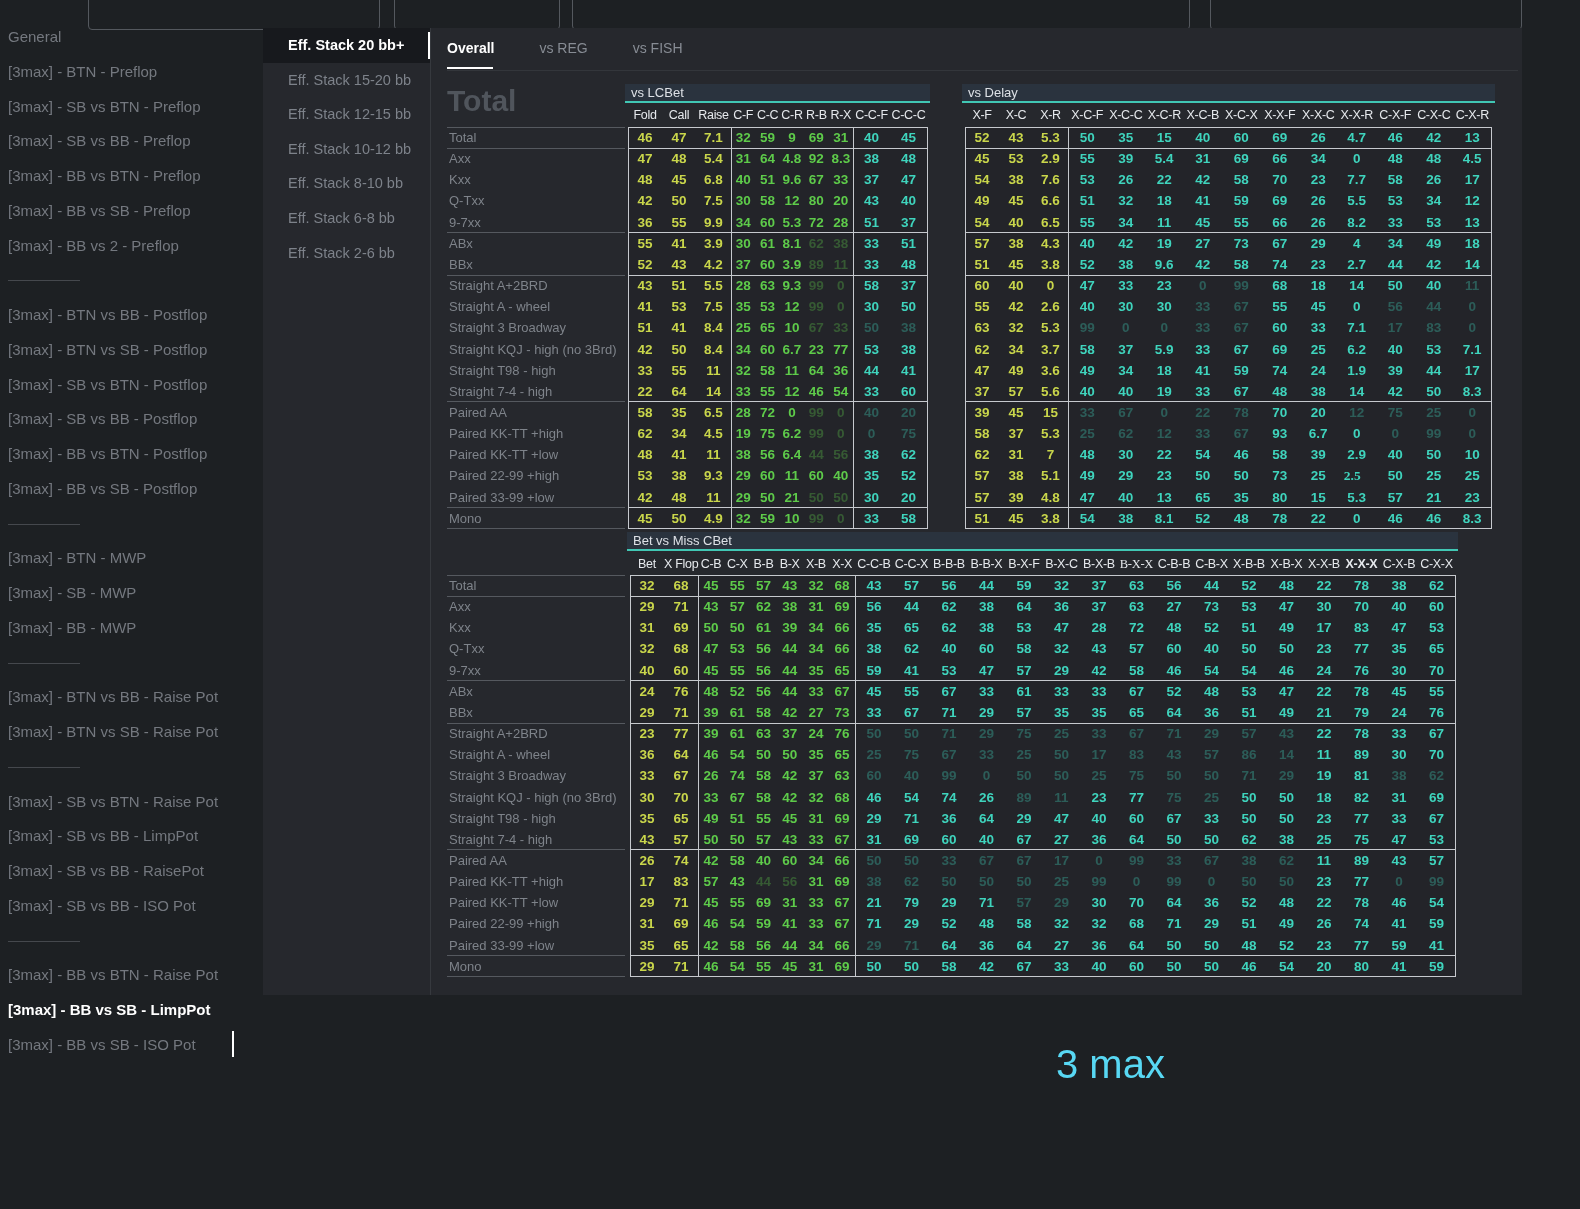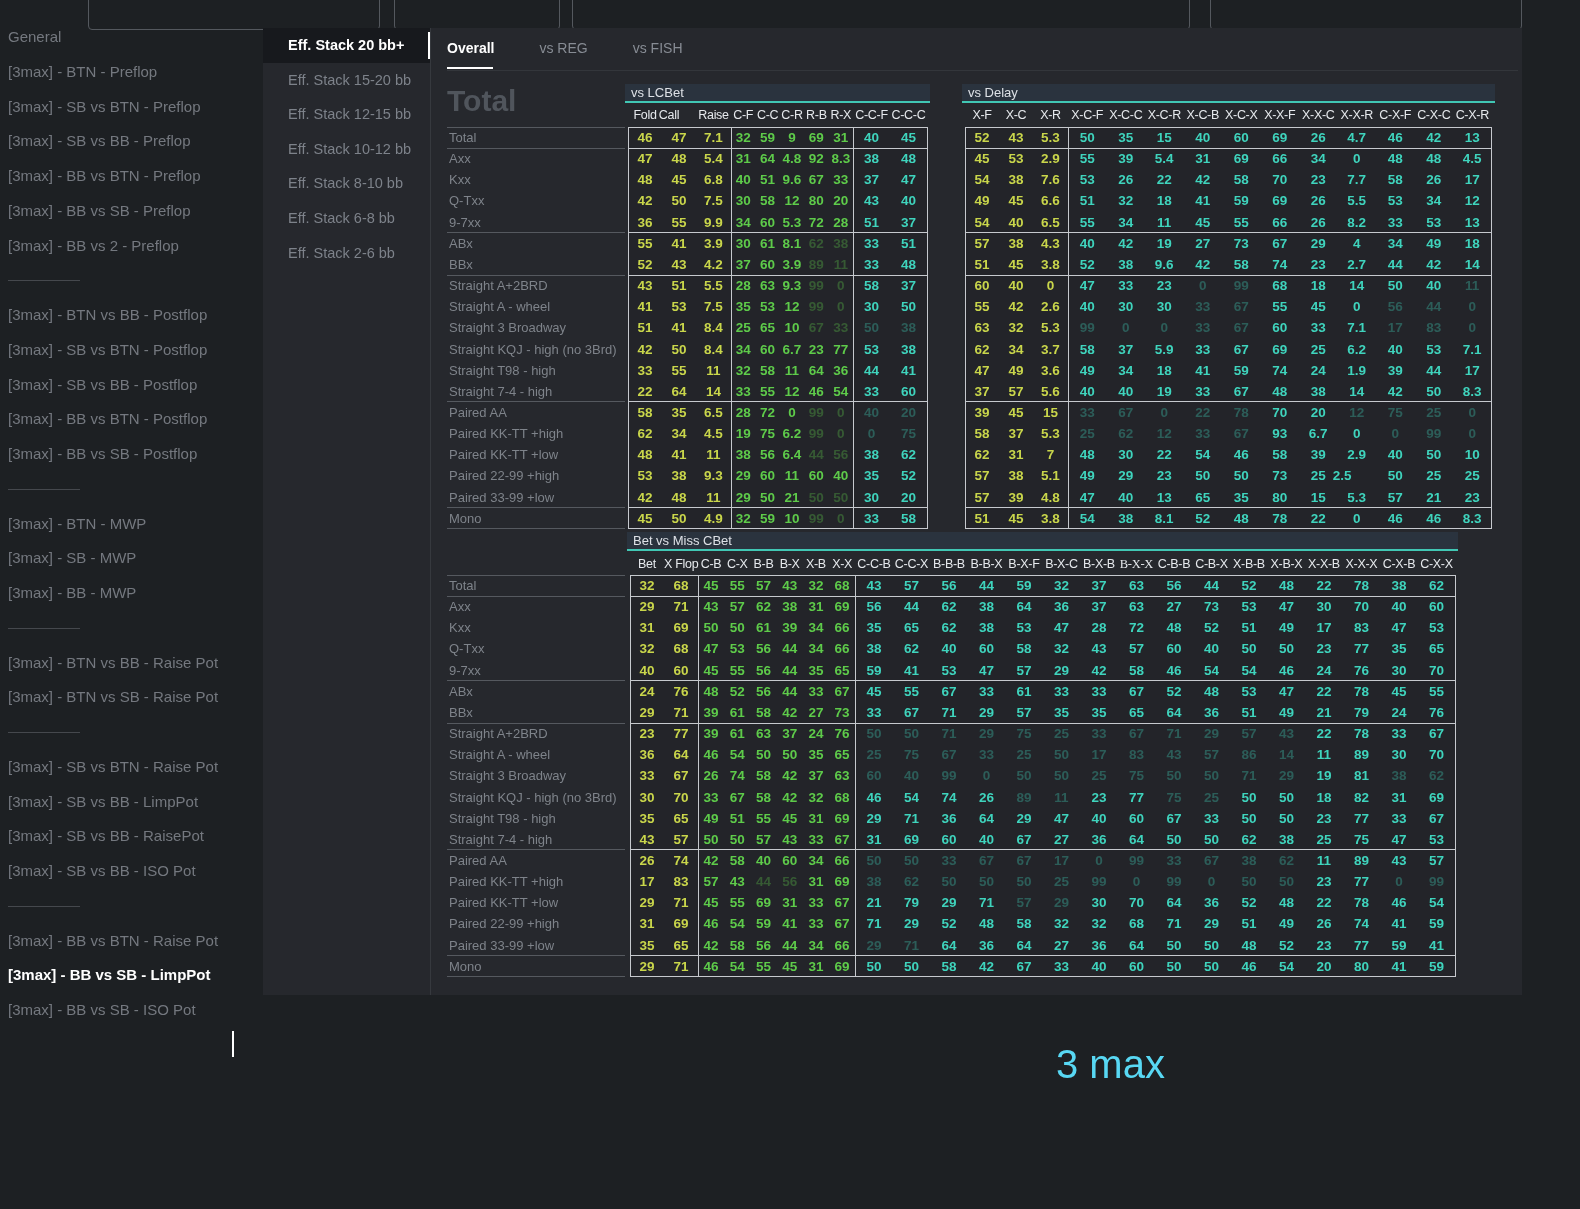--- a/index.html
+++ b/index.html
@@ -60,20 +60,21 @@
 <div id="sidebar">
     <div class="sb-item">General</div>
     <div class="sb-item">[3max] - BTN - Preflop</div>
     <div class="sb-item">[3max] - SB vs BTN - Preflop</div>
     <div class="sb-item">[3max] - SB vs BB - Preflop</div>
     <div class="sb-item">[3max] - BB vs BTN - Preflop</div>
     <div class="sb-item">[3max] - BB vs SB - Preflop</div>
     <div class="sb-item">[3max] - BB vs 2 - Preflop</div>
     <div class="sb-div"></div>
     <div class="sb-item">[3max] - BTN vs BB - Postflop</div>
+    <div class="sb-item">[3max] - BTN vs SB - Postflop</div>
     <div class="sb-item">[3max] - SB vs BTN - Postflop</div>
     <div class="sb-item">[3max] - SB vs BB - Postflop</div>
     <div class="sb-item">[3max] - BB vs BTN - Postflop</div>
     <div class="sb-item">[3max] - BB vs SB - Postflop</div>
     <div class="sb-div"></div>
     <div class="sb-item">[3max] - BTN - MWP</div>
     <div class="sb-item">[3max] - SB - MWP</div>
     <div class="sb-item">[3max] - BB - MWP</div>
     <div class="sb-div"></div>
     <div class="sb-item">[3max] - BTN vs BB - Raise Pot</div>
@@ -136,21 +137,21 @@
       <div class="hline" style="left: 0px; width: 100%; height: 1px; top: 20.65px;"></div>
       <div class="hline" style="left: 0px; width: 100%; height: 1px; top: 105.25px;"></div>
       <div class="hline" style="left: 0px; width: 100%; height: 1px; top: 147.55px;"></div>
       <div class="hline" style="left: 0px; width: 100%; height: 1px; top: 274.45px;"></div>
       <div class="hline" style="left: 0px; width: 100%; height: 1px; top: 380.2px;"></div>
       <div class="hline" style="left: 0px; width: 100%; height: 1px; top: 401.35px;"></div>
     </div>
     <div class="band" style="left: 625px; top: 84px; width: 299px;">vs LCBet</div>
     <div class="colhead" style="left: 628px; top: 104px; width: 299px;">
       <span style="left: 0px; width: 34px;">Fold</span>
-      <span style="left: 24px; width: 34px;">Call</span>
+      <span style="left: 34px; width: 34px;">Call</span>
       <span style="left: 68px; width: 35px;">Raise</span>
       <span style="left: 103px; width: 24.4px;">C-F</span>
       <span style="left: 127.4px; width: 24.4px;">C-C</span>
       <span style="left: 151.8px; width: 24.4px;">C-R</span>
       <span style="left: 176.2px; width: 24.4px;">R-B</span>
       <span style="left: 200.6px; width: 24.4px;">R-X</span>
       <span style="left: 225px; width: 37px;">C-C-F</span>
       <span style="left: 262px; width: 37px;">C-C-C</span>
     </div>
     <div class="grid" style="left: 628px; top: 127px; width: 299px; height: 401.85px;">
@@ -601,21 +602,21 @@
       <span class="num y" style="left: 0px; width: 34px; top: 338.4px; height: 21.15px; line-height: 21.15px;">57</span>
       <span class="num y" style="left: 34px; width: 34px; top: 338.4px; height: 21.15px; line-height: 21.15px;">38</span>
       <span class="num y" style="left: 68px; width: 35px; top: 338.4px; height: 21.15px; line-height: 21.15px;">5.1</span>
       <span class="num t" style="left: 103px; width: 38.5px; top: 338.4px; height: 21.15px; line-height: 21.15px;">49</span>
       <span class="num t" style="left: 141.5px; width: 38.5px; top: 338.4px; height: 21.15px; line-height: 21.15px;">29</span>
       <span class="num t" style="left: 180px; width: 38.5px; top: 338.4px; height: 21.15px; line-height: 21.15px;">23</span>
       <span class="num t" style="left: 218.5px; width: 38.5px; top: 338.4px; height: 21.15px; line-height: 21.15px;">50</span>
       <span class="num t" style="left: 257px; width: 38.5px; top: 338.4px; height: 21.15px; line-height: 21.15px;">50</span>
       <span class="num t" style="left: 295.5px; width: 38.5px; top: 338.4px; height: 21.15px; line-height: 21.15px;">73</span>
       <span class="num t" style="left: 334px; width: 38.5px; top: 338.4px; height: 21.15px; line-height: 21.15px;">25</span>
-      <span class="num t" style="left: 358px; width: 38.5px; top: 338.4px; height: 21.15px; line-height: 21.15px;">2.5</span>
+      <span class="num t" style="left: 368px; width: 38.5px; top: 338.4px; height: 21.15px; line-height: 21.15px; font-family: Liberation Serif, serif;">2.5</span>
       <span class="num t" style="left: 411px; width: 38.5px; top: 338.4px; height: 21.15px; line-height: 21.15px;">50</span>
       <span class="num t" style="left: 449.5px; width: 38.5px; top: 338.4px; height: 21.15px; line-height: 21.15px;">25</span>
       <span class="num t" style="left: 488px; width: 38.5px; top: 338.4px; height: 21.15px; line-height: 21.15px;">25</span>
       <span class="num y" style="left: 0px; width: 34px; top: 359.55px; height: 21.15px; line-height: 21.15px;">57</span>
       <span class="num y" style="left: 34px; width: 34px; top: 359.55px; height: 21.15px; line-height: 21.15px;">39</span>
       <span class="num y" style="left: 68px; width: 35px; top: 359.55px; height: 21.15px; line-height: 21.15px;">4.8</span>
       <span class="num t" style="left: 103px; width: 38.5px; top: 359.55px; height: 21.15px; line-height: 21.15px;">47</span>
       <span class="num t" style="left: 141.5px; width: 38.5px; top: 359.55px; height: 21.15px; line-height: 21.15px;">40</span>
       <span class="num t" style="left: 180px; width: 38.5px; top: 359.55px; height: 21.15px; line-height: 21.15px;">13</span>
       <span class="num t" style="left: 218.5px; width: 38.5px; top: 359.55px; height: 21.15px; line-height: 21.15px;">65</span>
@@ -695,21 +696,21 @@
       <span style="left: 337.7px; width: 37.5px;">B-B-X</span>
       <span style="left: 375.2px; width: 37.5px;">B-X-F</span>
       <span style="left: 412.7px; width: 37.5px;">B-X-C</span>
       <span style="left: 450.2px; width: 37.5px;">B-X-B</span>
       <span style="left: 487.7px; width: 37.5px; font-family: Liberation Serif, serif;">B-X-X</span>
       <span style="left: 525.2px; width: 37.5px;">C-B-B</span>
       <span style="left: 562.7px; width: 37.5px;">C-B-X</span>
       <span style="left: 600.2px; width: 37.5px;">X-B-B</span>
       <span style="left: 637.7px; width: 37.5px;">X-B-X</span>
       <span style="left: 675.2px; width: 37.5px;">X-X-B</span>
-      <span style="left: 712.7px; width: 37.5px;">X-X-X</span>
+      <span style="left: 712.7px; width: 37.5px; font-weight: bold;">X-X-X</span>
       <span style="left: 750.2px; width: 37.5px;">C-X-B</span>
       <span style="left: 787.7px; width: 37.5px;">C-X-X</span>
     </div>
     <div class="grid" style="left: 630px; top: 575px; width: 825.2px; height: 401.85px;">
       <span class="num y" style="left: 0px; width: 34px; top: 0px; height: 21.15px; line-height: 21.15px;">32</span>
       <span class="num y" style="left: 34px; width: 34px; top: 0px; height: 21.15px; line-height: 21.15px;">68</span>
       <span class="num g" style="left: 68px; width: 26.2px; top: 0px; height: 21.15px; line-height: 21.15px;">45</span>
       <span class="num g" style="left: 94.2px; width: 26.2px; top: 0px; height: 21.15px; line-height: 21.15px;">55</span>
       <span class="num g" style="left: 120.4px; width: 26.2px; top: 0px; height: 21.15px; line-height: 21.15px;">57</span>
       <span class="num g" style="left: 146.6px; width: 26.2px; top: 0px; height: 21.15px; line-height: 21.15px;">43</span>

